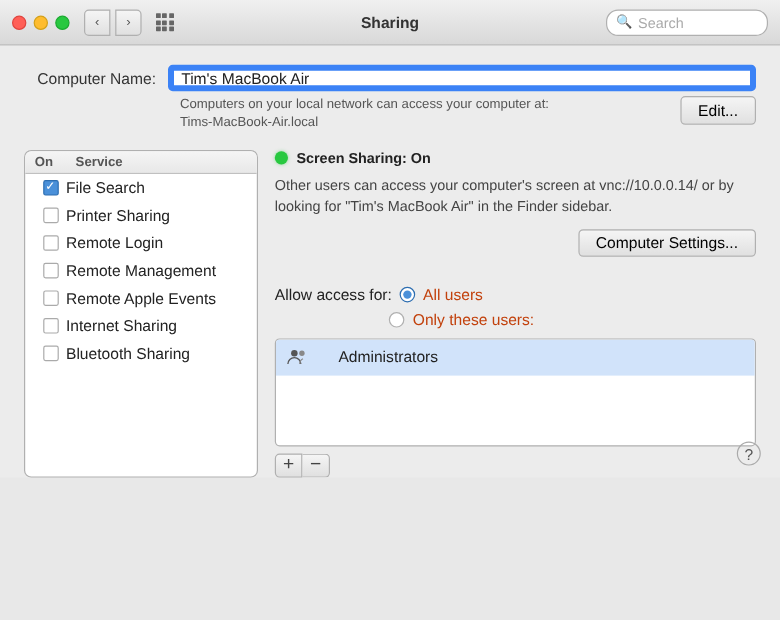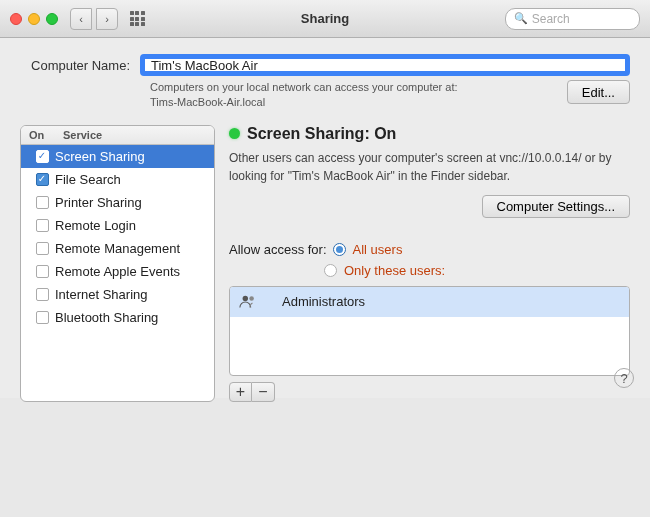--- a/index.html
+++ b/index.html
@@ -258,21 +258,21 @@
     }
     .status-dot {
       width: 11px;
       height: 11px;
       border-radius: 50%;
       background: #28c840;
       flex-shrink: 0;
       box-shadow: 0 0 3px rgba(40,200,64,0.5);
     }
     .status-text {
-      font-size: 16px;
+      font-size: 12px;
       font-weight: 600;
       color: #222;
     }
 
     .status-desc {
       font-size: 12px;
       color: #444;
       line-height: 1.5;
       margin-bottom: 10px;
     }
@@ -446,26 +446,20 @@
 
   <div class="main-panel">
 
     <div class="services-list">
       <div class="services-header">
         <span class="col-on">On</span>
         <span class="col-service">Service</span>
       </div>
 
       <div id="service-rows">
-          <div class="service-item selected">
-            <div class="col-on">
-              <div class="checkbox checked"></div>
-            </div>
-            <span class="col-service">Screen Sharing</span>
-          </div>
           <div class="service-item">
             <div class="col-on">
               <div class="checkbox checked"></div>
             </div>
             <span class="col-service">File Search</span>
           </div>
           <div class="service-item">
             <div class="col-on">
               <div class="checkbox"></div>
             </div>

